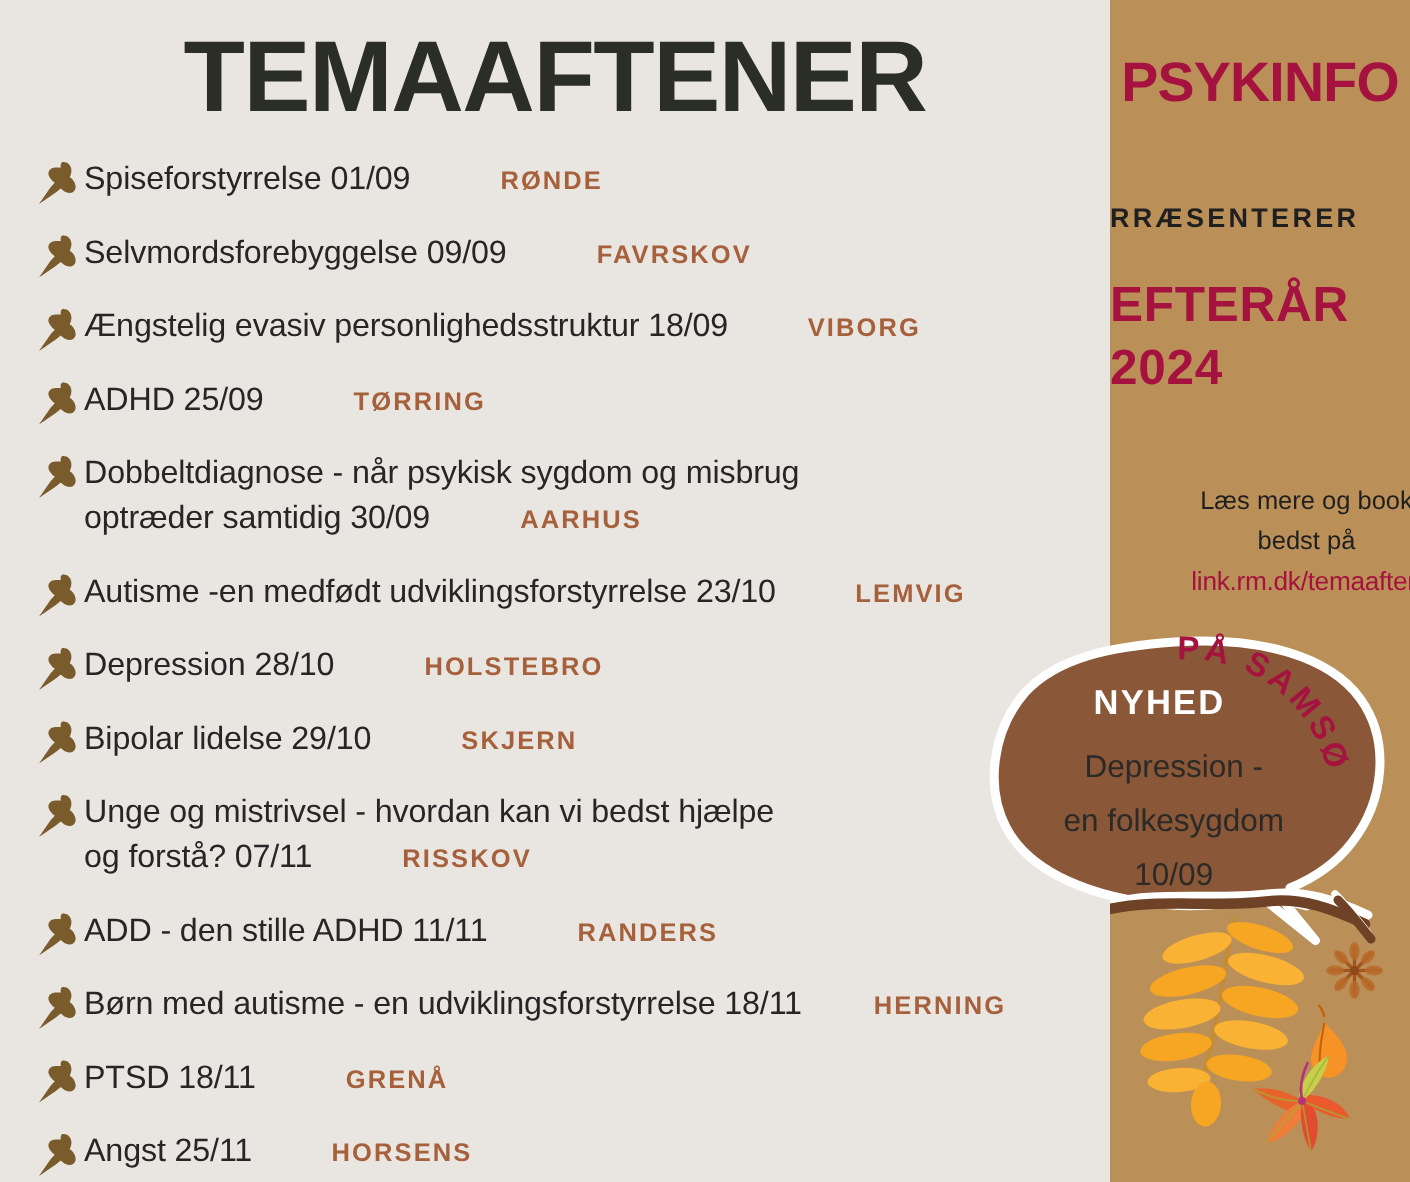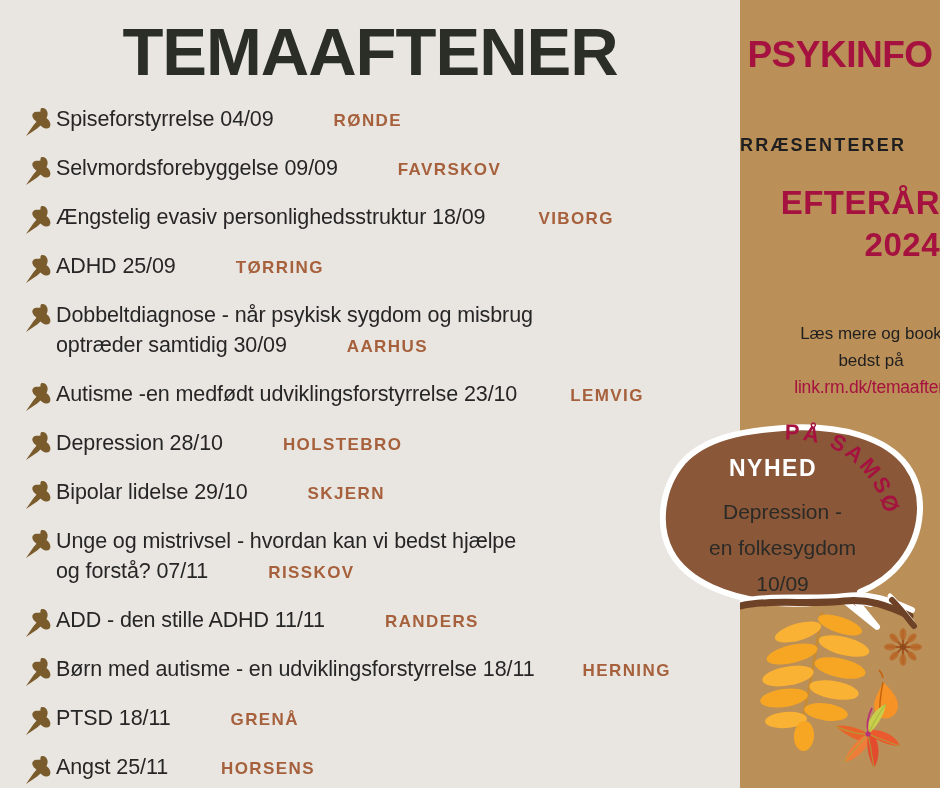--- a/index.html
+++ b/index.html
@@ -108,21 +108,21 @@
     font-size: 18px;
     letter-spacing: 2.2px;
     font-weight: 600;
     color: #1f1f1f;
   }
   .season {
     position: absolute;
     left: 740px;
     top: 182px;
     width: 200px;
-    text-align: right;
+    text-align: left;
   }
   .season-line1, .season-line2 {
     font-size: 33px;
     line-height: 42px;
     font-weight: 700;
     color: #A6123F;
     letter-spacing: 0.5px;
   }
   .booking {
     position: absolute;
@@ -213,21 +213,21 @@
 
   <div class="poster-title">TEMAAFTENER</div>
 
   <div class="event-list">
       <div class="event-row">
         <span class="pin-icon">
           <svg width="34" height="30" viewBox="0 0 34 30">
             <path d="M 19.5 2 C 22.5 1.5 25 3.5 25.5 6.5 C 26 9 25 10.5 24.5 12.2 C 26.5 13.4 28.2 15.6 28.4 18.2 C 28.6 21 26.8 22.8 24.2 22.6 C 21.8 22.4 20 21 18.5 19.6 L 15.2 22.4 L 4 30 L 11.6 19 L 14.5 15.8 C 12.8 14.4 11 12.8 10.4 10.6 C 9.8 8.2 11.4 6.2 14 5.8 C 15.8 5.5 17.3 5.9 18.6 5.6 C 18.3 4.4 18.3 3 19.5 2 Z" fill="#7A5B2C"></path>
           </svg>
         </span>
-        <div class="event-text"><span>Spiseforstyrrelse 04/09</span><span class="gap-wide"></span><span class="event-city">RØNDE</span></div>
+        <div class="event-text"><span>Spiseforstyrrelse 01/09</span><span class="gap-wide"></span><span class="event-city">RØNDE</span></div>
       </div>
       <div class="event-row">
         <span class="pin-icon">
           <svg width="34" height="30" viewBox="0 0 34 30">
             <path d="M 19.5 2 C 22.5 1.5 25 3.5 25.5 6.5 C 26 9 25 10.5 24.5 12.2 C 26.5 13.4 28.2 15.6 28.4 18.2 C 28.6 21 26.8 22.8 24.2 22.6 C 21.8 22.4 20 21 18.5 19.6 L 15.2 22.4 L 4 30 L 11.6 19 L 14.5 15.8 C 12.8 14.4 11 12.8 10.4 10.6 C 9.8 8.2 11.4 6.2 14 5.8 C 15.8 5.5 17.3 5.9 18.6 5.6 C 18.3 4.4 18.3 3 19.5 2 Z" fill="#7A5B2C"></path>
           </svg>
         </span>
         <div class="event-text"><span>Selvmordsforebyggelse 09/09</span><span class="gap-wide"></span><span class="event-city">FAVRSKOV</span></div>
       </div>
       <div class="event-row">

